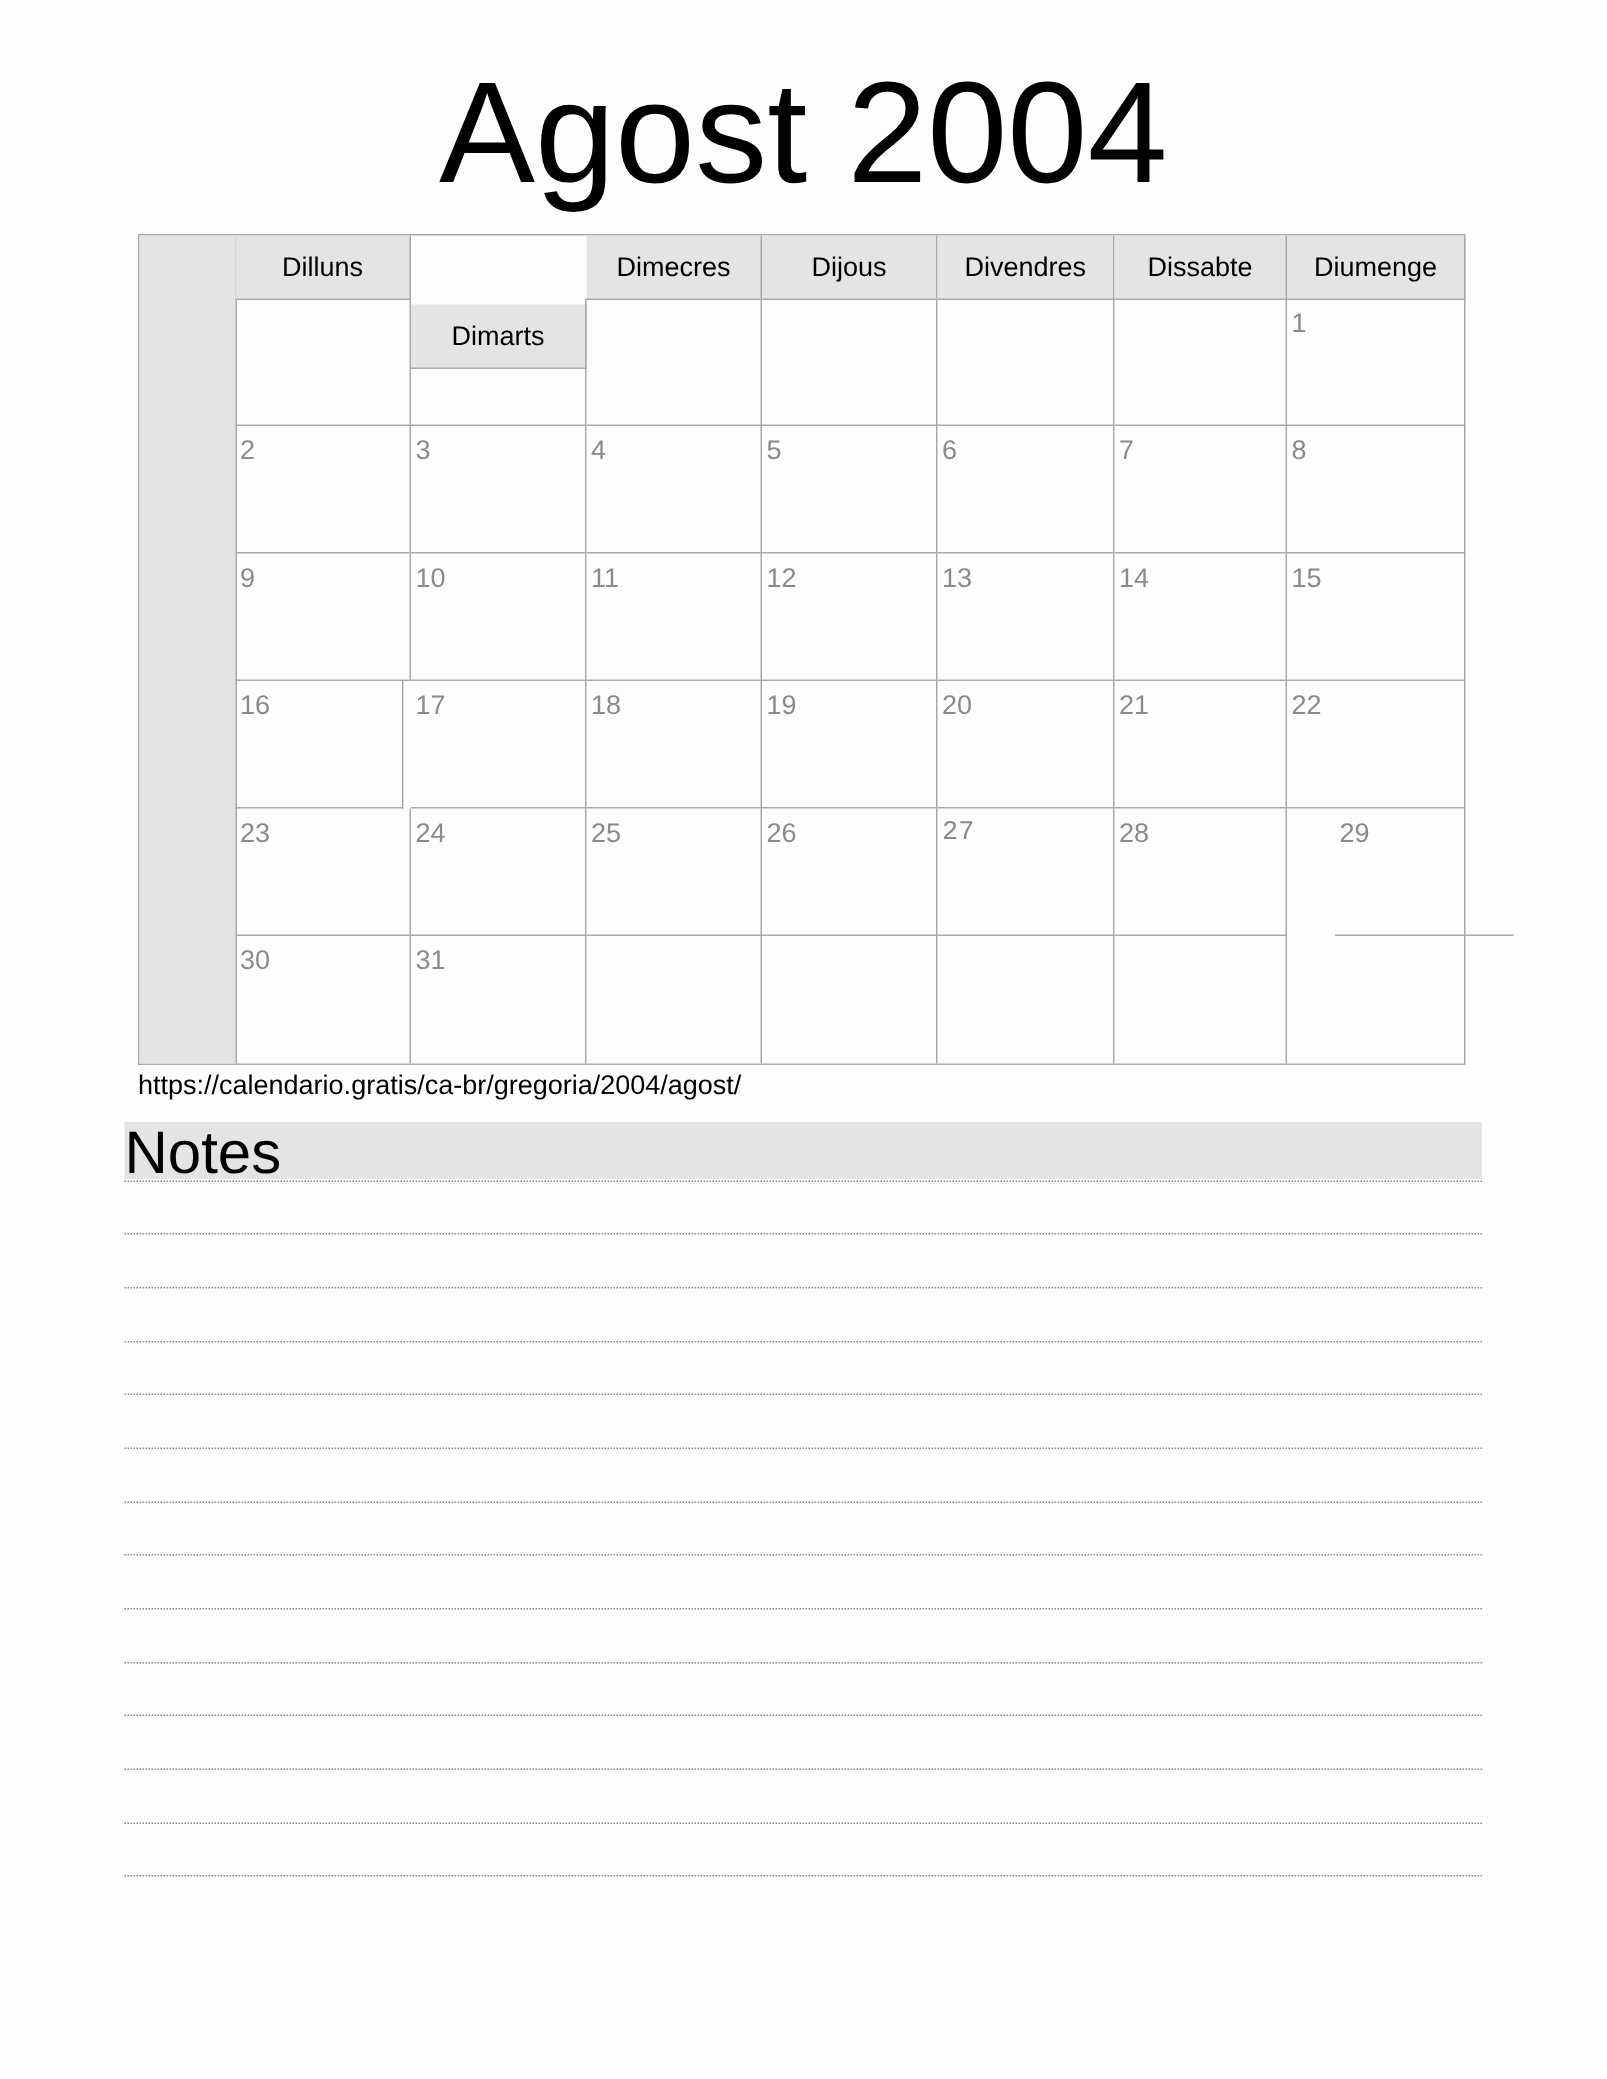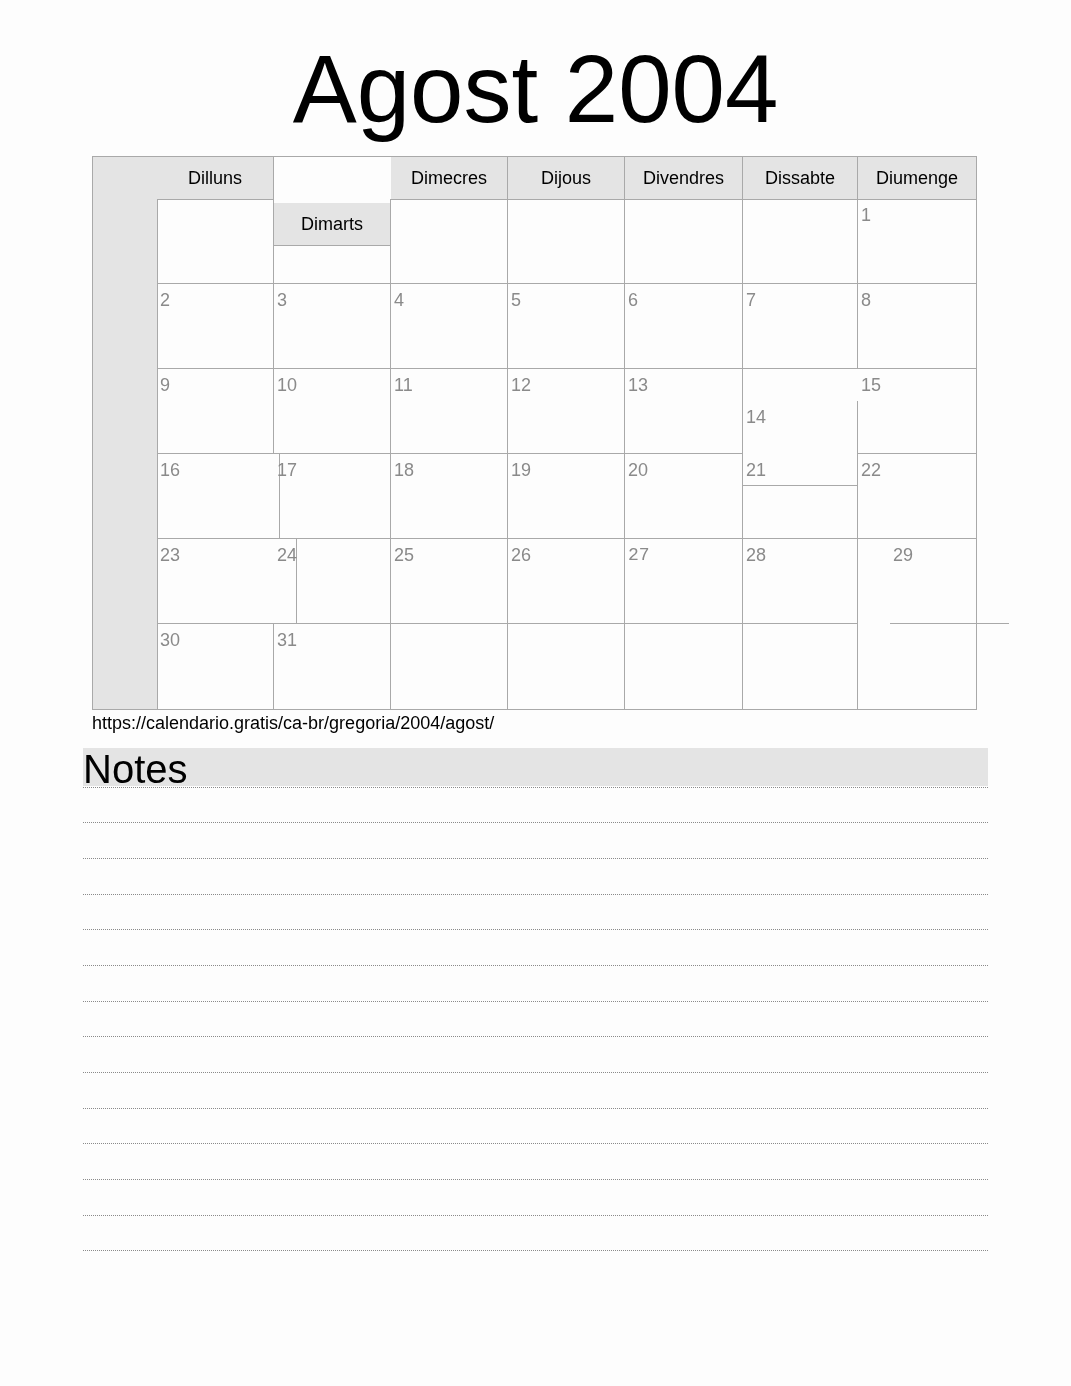--- a/index.html
+++ b/index.html
@@ -81,48 +81,48 @@
       </div>
       <div class="cell" style="left: 298px; top: 212px; width: 117px;">
         <span>11</span>
       </div>
       <div class="cell" style="left: 415px; top: 212px; width: 117px;">
         <span>12</span>
       </div>
       <div class="cell" style="left: 532px; top: 212px; width: 118px; text-align: right;">
         <span>13</span>
       </div>
-      <div class="cell" style="left: 650px; top: 212px; width: 115px; margin-top: 32px;">
+      <div class="cell" style="left: 650px; top: 212px; width: 115px;">
         <span>14</span>
       </div>
       <div class="cell" style="left: 765px; top: 212px; width: 119px; border-right: none;">
         <span>15</span>
       </div>
-      <div class="cell" style="left: 64px; top: 297px; width: 123px;">
+      <div class="cell" style="left: 64px; top: 297px; width: 112px;">
         <span>16</span>
       </div>
       <div class="cell" style="left: 181px; top: 297px; width: 117px;">
         <span>17</span>
       </div>
       <div class="cell" style="left: 298px; top: 297px; width: 117px;">
         <span>18</span>
       </div>
       <div class="cell" style="left: 415px; top: 297px; width: 117px;">
         <span>19</span>
       </div>
       <div class="cell" style="left: 532px; top: 297px; width: 118px;">
         <span>20</span>
       </div>
       <div class="cell" style="left: 650px; top: 297px; width: 115px;">
         <span>21</span>
       </div>
       <div class="cell" style="left: 765px; top: 297px; width: 119px; border-right: none;">
         <span>22</span>
       </div>
-      <div class="cell" style="left: 64px; top: 382px; width: 140px; padding-left: 24px;">
+      <div class="cell" style="left: 64px; top: 382px; width: 117px; padding-left: 24px;">
         <span>23</span>
       </div>
       <div class="cell" style="left: 181px; top: 382px; width: 117px;">
         <span>24</span>
       </div>
       <div class="cell" style="left: 298px; top: 382px; width: 117px;">
         <span>25</span>
       </div>
       <div class="cell" style="left: 415px; top: 382px; width: 117px;">
         <span>26</span>

